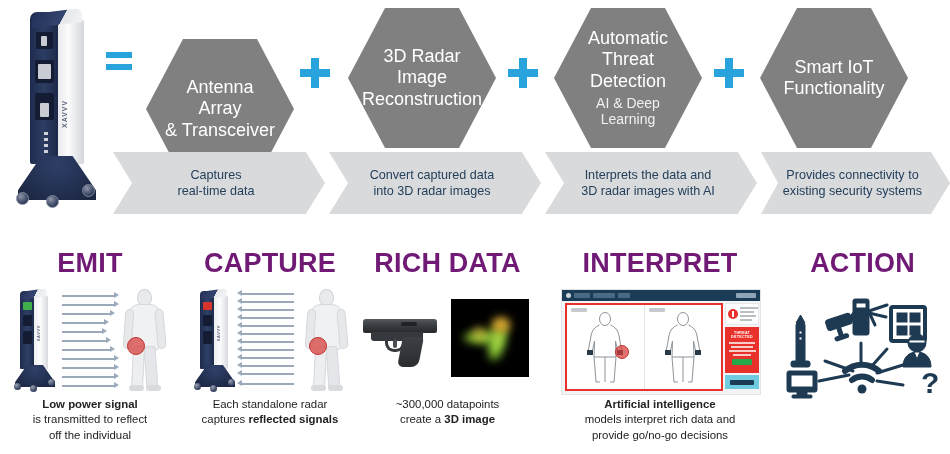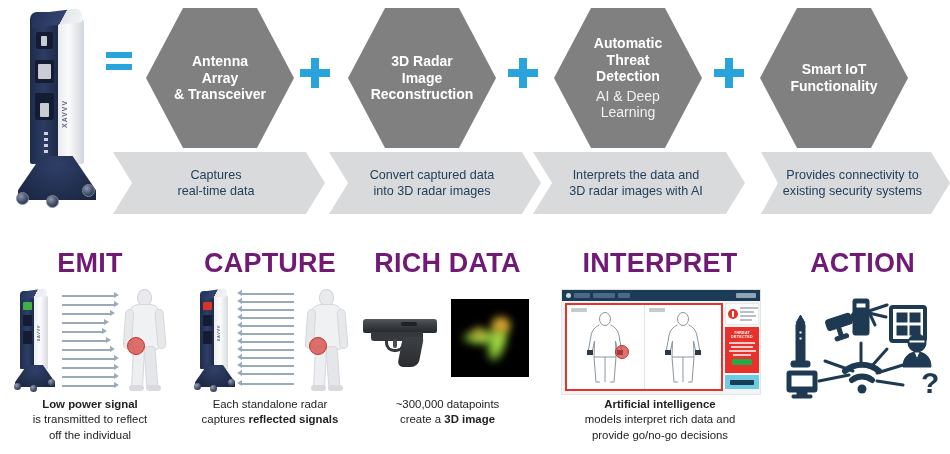--- a/index.html
+++ b/index.html
@@ -76,40 +76,40 @@
   .op-plus.p3 { left: 714px; }
 
   
   .hex {
     position: absolute; top: 8px; width: 148px; height: 140px;
     background: #808080;
     clip-path: polygon(25% 0%, 75% 0%, 100% 50%, 75% 100%, 25% 100%, 0% 50%);
     display: flex; flex-direction: column; align-items: center; justify-content: center;
     text-align: center; color: #ffffff; line-height: 1.18;
   }
-  .hex .hex-title { font-size: 14px; font-weight: bold; white-space: pre-line; }
+  .hex .hex-title { font-size: 18px; font-weight: normal; white-space: pre-line; }
   .hex .hex-sub { font-size: 14px; font-weight: normal; white-space: pre-line; margin-top: 3px; color: #f0f0f0; }
-  .hex.h1 { left: 146px; }
+  .hex.h1 { left: 146px; margin-top: 31px; }
   .hex.h2 { left: 348px; }
   .hex.h3 { left: 554px; }
   .hex.h4 { left: 760px; }
 
   
   #chevron-band { position: absolute; left: 113px; top: 152px; width: 837px; height: 62px; }
   .chev {
     position: absolute; top: 0; height: 62px;
     background: #d9dadb;
     display: flex; align-items: center; justify-content: center;
     text-align: center; color: #24405c; font-size: 12.6px; line-height: 1.28;
     white-space: pre-line;
   }
   .chev .chev-label { padding: 0 16px 0 10px; }
   .chev.c1 { left: 0px;   width: 212px; clip-path: polygon(0% 0%, 91% 0%, 100% 50%, 91% 100%, 0% 100%, 9% 50%); }
   .chev.c2 { left: 216px; width: 212px; clip-path: polygon(0% 0%, 91% 0%, 100% 50%, 91% 100%, 0% 100%, 9% 50%); }
-  .chev.c3 { left: 420px; width: 212px; clip-path: polygon(0% 0%, 91% 0%, 100% 50%, 91% 100%, 0% 100%, 9% 50%); }
+  .chev.c3 { left: 432px; width: 212px; clip-path: polygon(0% 0%, 91% 0%, 100% 50%, 91% 100%, 0% 100%, 9% 50%); }
   .chev.c4 { left: 648px; width: 189px; clip-path: polygon(0% 0%, 90% 0%, 100% 50%, 90% 100%, 0% 100%, 9% 50%); }
 
   
   #steps-row { position: absolute; left: 0; top: 240px; width: 950px; height: 214px; }
   .step { position: absolute; top: 0; height: 214px; }
   .step.s1 { left: 0px;   width: 180px; }
   .step.s2 { left: 180px; width: 180px; }
   .step.s3 { left: 355px; width: 185px; }
   .step.s4 { left: 545px; width: 230px; }
   .step.s5 { left: 775px; width: 175px; }

